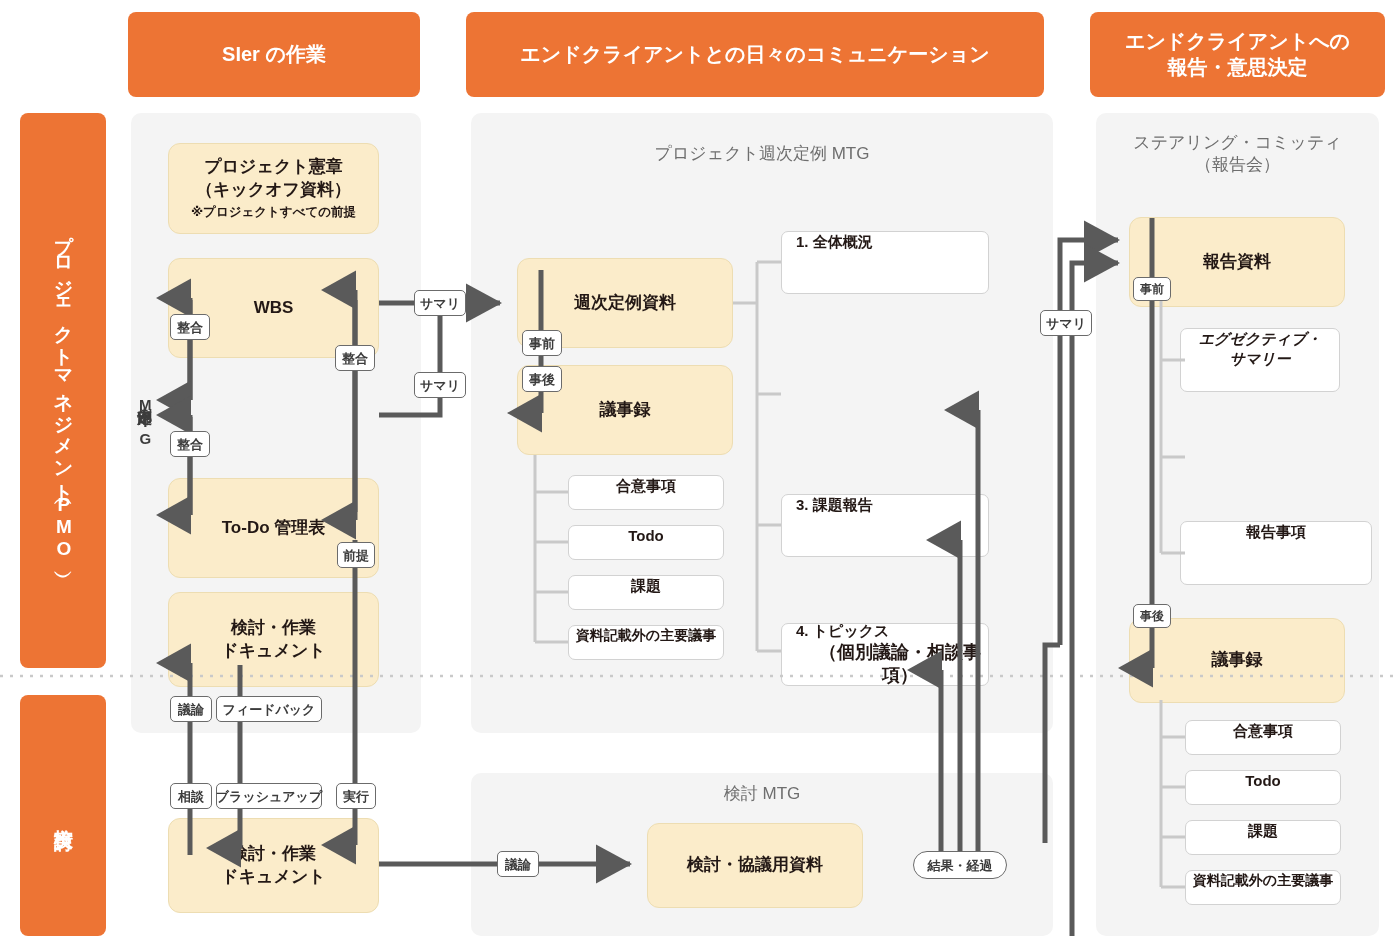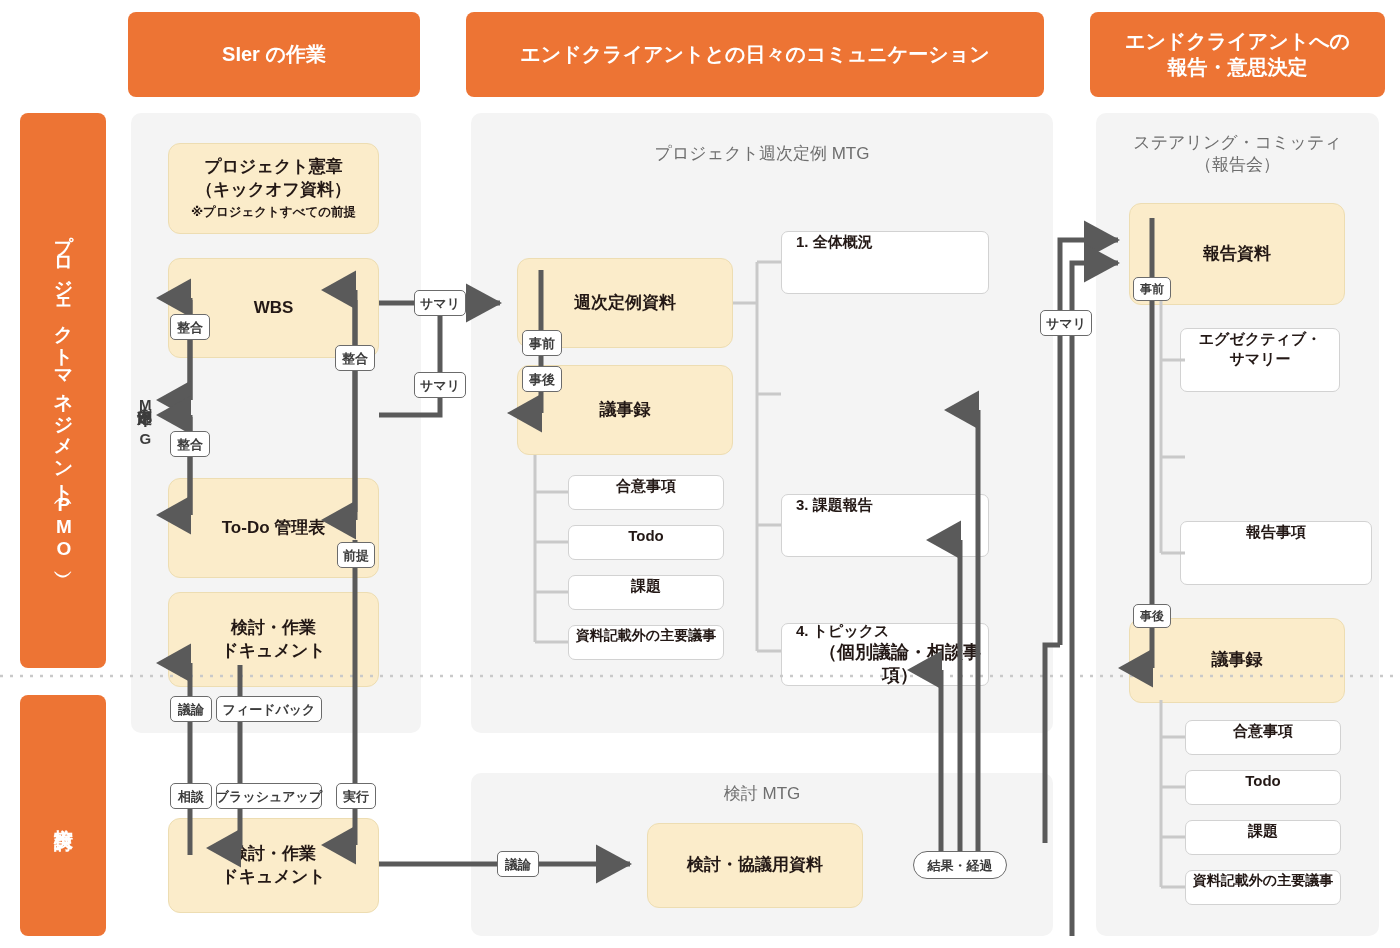--- a/index.html
+++ b/index.html
@@ -180,25 +180,25 @@
   </div>
   <div class="wbox lead" style="left:781px;top:623px;width:208px;height:63px;align-items:flex-start;justify-content:center;">
     <div>4. トピックス</div>
     <div class="sub2">（個別議論・相談事項）</div>
   </div>
 
   <div class="ybox" style="left:647px;top:823px;width:216px;height:85px;">
     <div>検討・協議用資料</div>
   </div>
 
-  <div class="ybox" style="left:1129px;top:203px;width:216px;height:102px;">
+  <div class="ybox" style="left:1129px;top:217px;width:216px;height:90px;">
     <div>報告資料</div>
   </div>
 
-  <div class="wbox" style="left:1180px;top:328px;width:160px;height:64px;">
+  <div class="wbox" style="left:1180px;top:328px;width:160px;height:64px;font-style:italic;">
     <div>エグゼクティブ・</div>
     <div>サマリー</div>
   </div>
   <div class="wbox" style="left:1180px;top:521px;width:192px;height:64px;">
     <div>報告事項</div>
   </div>
 
   <div class="ybox" style="left:1129px;top:618px;width:216px;height:85px;">
     <div>議事録</div>
   </div>

